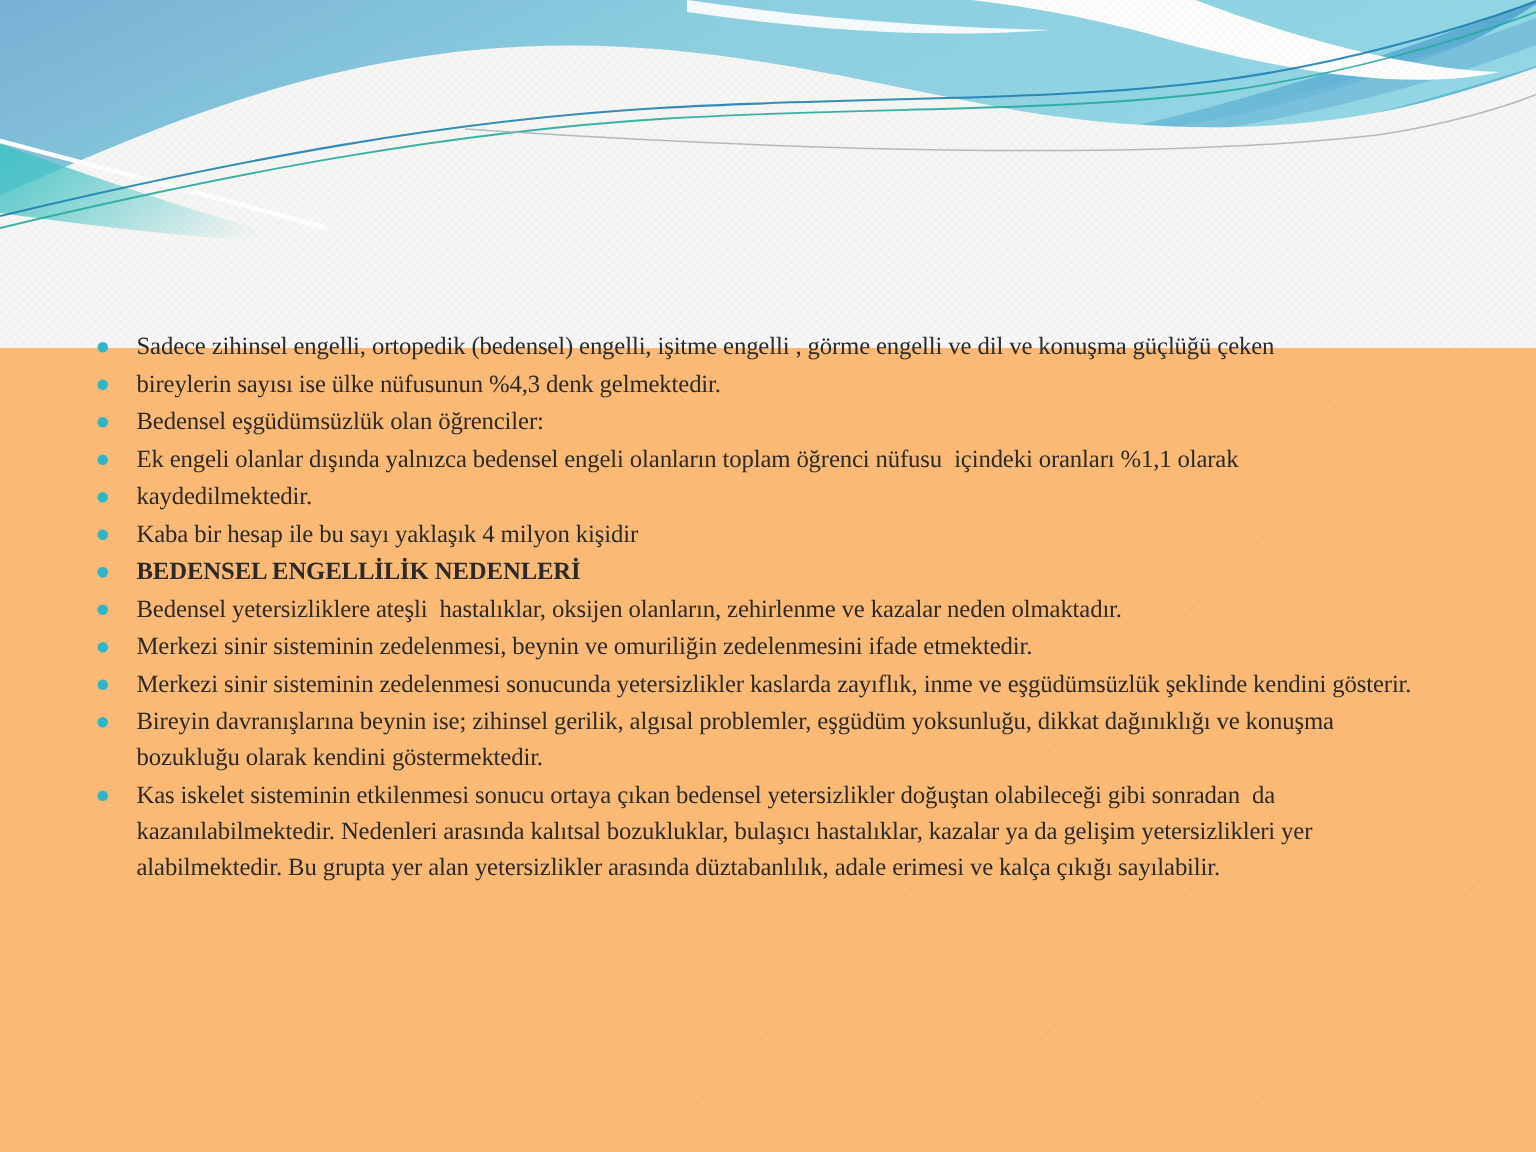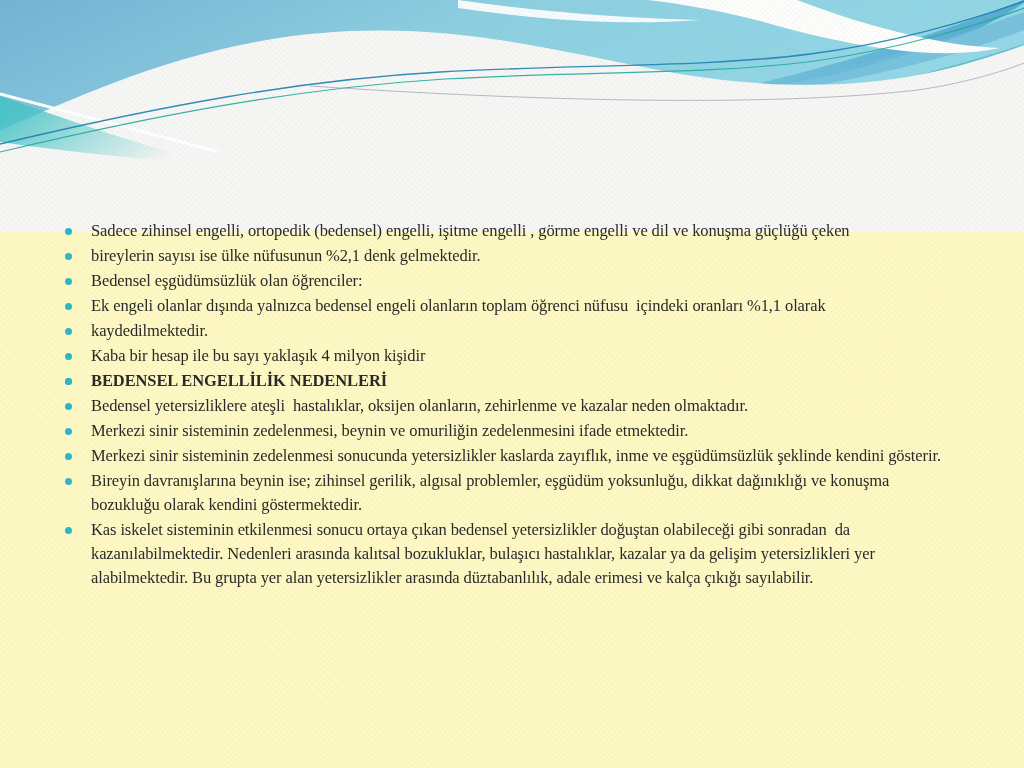--- a/index.html
+++ b/index.html
@@ -1,20 +1,20 @@
 <!DOCTYPE html>
 <html><head>
 <meta charset="utf-8">
 <style>
   html,body{margin:0;padding:0;background:#888;}
   .slide{
     position:relative;
     width:1024px;height:768px;
     margin:0 auto;
-    background:#fef9c3;
+    background:#fdba74;
     overflow:hidden;
     font-family:"Liberation Serif", serif;
   }
   
   .slide::after{
     content:"";
     position:absolute;inset:0;
     background:
       repeating-linear-gradient(135deg, rgba(160,160,155,.05) 0 1px, transparent 1px 4px),
       repeating-linear-gradient(45deg, rgba(160,160,155,.04) 0 1px, transparent 1px 4px);
@@ -98,21 +98,21 @@
     <path d="M0,94 C70,112 145,132 218,152" stroke="#ffffff" stroke-width="3" fill="none"></path>
 
     <path d="M0,144 C160,106 300,80 440,72 C580,64 700,68 810,54 C890,44 972,20 1024,1" stroke="#1b7fb0" stroke-width="1.4" fill="none" opacity="0.9"></path>
     <path d="M0,152 C160,114 300,88 445,79 C585,71 705,75 815,61 C893,50 974,27 1024,8" stroke="#20ab9d" stroke-width="1.2" fill="none" opacity="0.9"></path>
     <path d="M310,86 C520,100 760,108 918,90 C960,84 1002,72 1024,63" stroke="#a0acb1" stroke-width="1" fill="none" opacity="0.8"></path>
   </svg>
 
   <div class="content">
     <ul class="bullets">
       <li><span class="dot"></span><span class="txt">Sadece zihinsel engelli, ortopedik (bedensel) engelli, işitme engelli , görme engelli ve dil ve konuşma güçlüğü çeken</span></li>
-      <li><span class="dot"></span><span class="txt">bireylerin sayısı ise ülke nüfusunun %2,1 denk gelmektedir.</span></li>
+      <li><span class="dot"></span><span class="txt">bireylerin sayısı ise ülke nüfusunun %4,3 denk gelmektedir.</span></li>
       <li><span class="dot"></span><span class="txt">Bedensel eşgüdümsüzlük olan öğrenciler:</span></li>
       <li><span class="dot"></span><span class="txt">Ek engeli olanlar dışında yalnızca bedensel engeli olanların toplam öğrenci nüfusu  içindeki oranları %1,1 olarak</span></li>
       <li><span class="dot"></span><span class="txt">kaydedilmektedir.</span></li>
       <li><span class="dot"></span><span class="txt">Kaba bir hesap ile bu sayı yaklaşık 4 milyon kişidir</span></li>
       <li><span class="dot"></span></li>
       <li class="bold"><span class="dot"></span><span class="txt">BEDENSEL ENGELLİLİK NEDENLERİ</span></li>
       <li><span class="dot"></span><span class="txt">Bedensel yetersizliklere ateşli  hastalıklar, oksijen olanların, zehirlenme ve kazalar neden olmaktadır.</span></li>
       <li><span class="dot"></span><span class="txt">Merkezi sinir sisteminin zedelenmesi, beynin ve omuriliğin zedelenmesini ifade etmektedir.</span></li>
       <li><span class="dot"></span><span class="txt">Merkezi sinir sisteminin zedelenmesi sonucunda yetersizlikler kaslarda zayıflık, inme ve eşgüdümsüzlük şeklinde kendini gösterir.</span></li>
       <li><span class="dot"></span><span class="txt">Bireyin davranışlarına beynin ise; zihinsel gerilik, algısal problemler, eşgüdüm yoksunluğu, dikkat dağınıklığı ve konuşma bozukluğu olarak kendini göstermektedir.</span></li>

